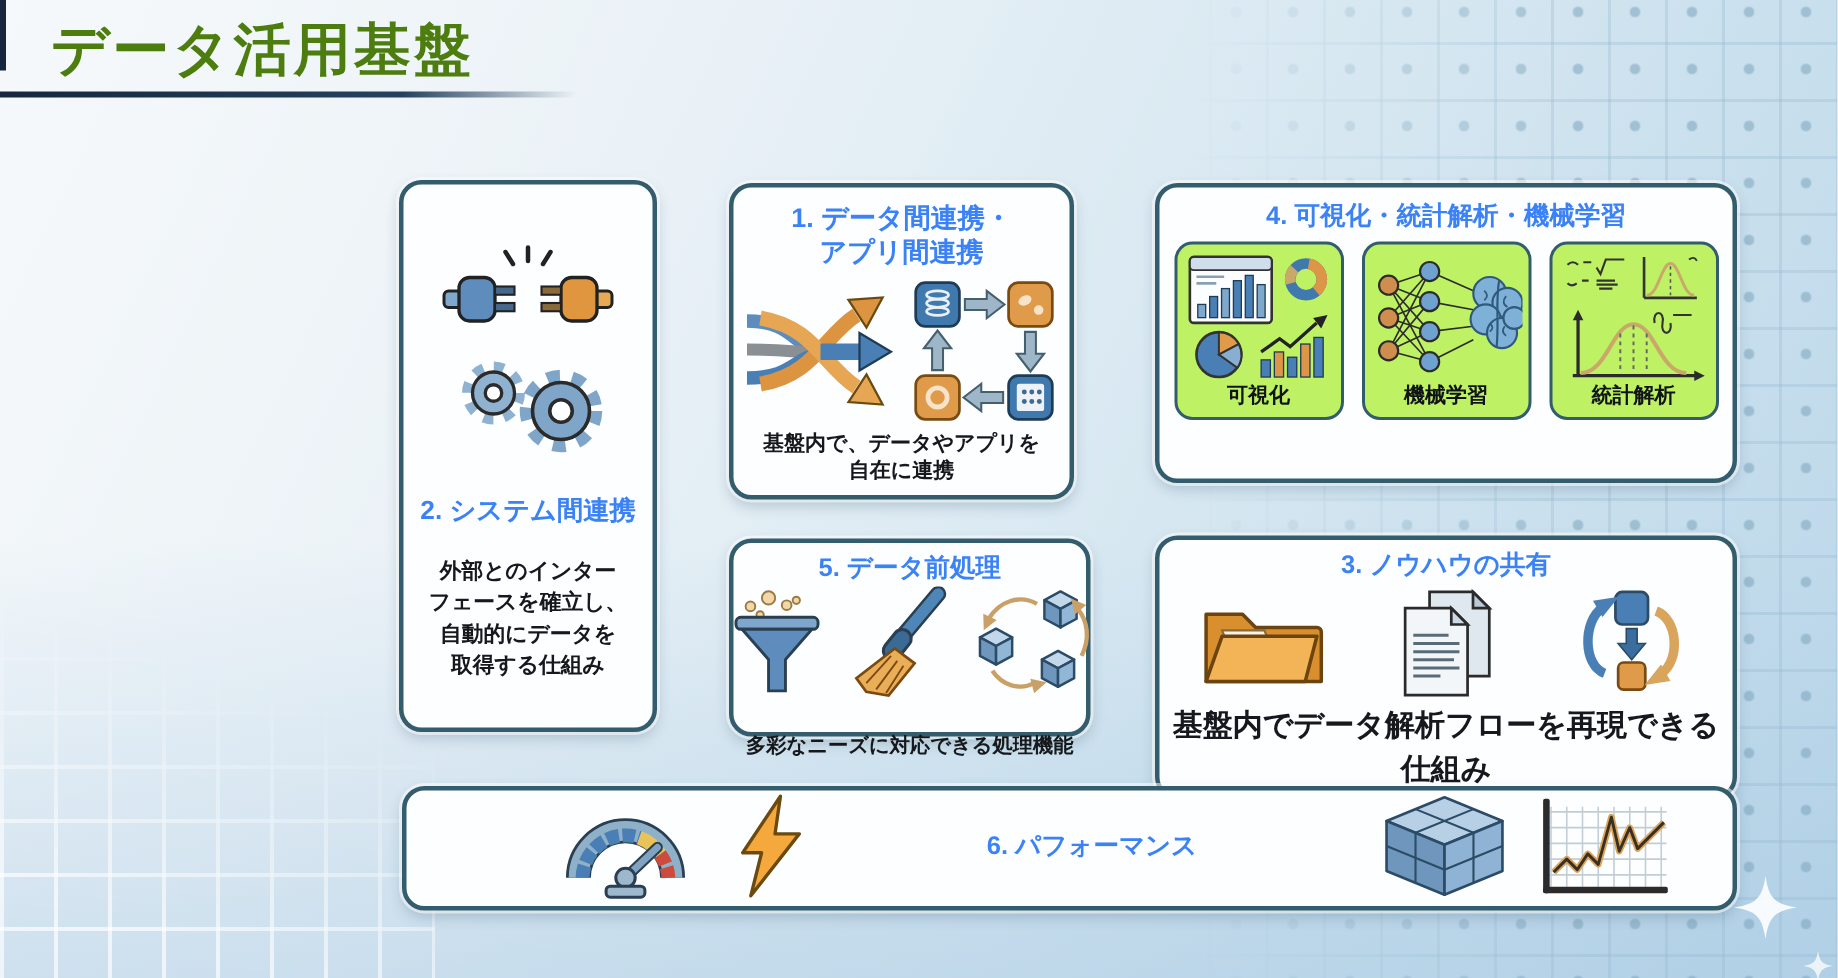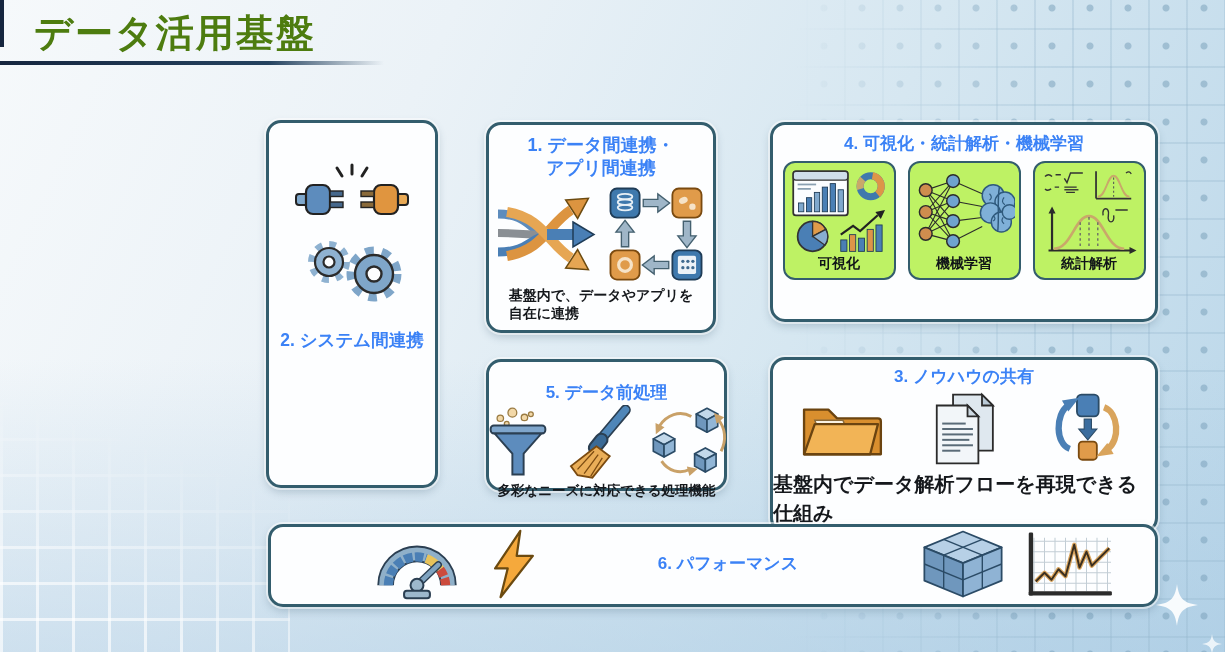--- a/index.html
+++ b/index.html
@@ -47,21 +47,21 @@
   }
 
   
   .card {
     position:absolute; background:#fdfeff;
     border:3px solid #335d6d; border-radius:15px;
     box-shadow: 0 0 0 2px rgba(255,255,255,0.55), 0 4px 9px rgba(60,95,115,0.28);
     display:flex; flex-direction:column; align-items:center;
   }
   .card h2 { font-size:17px; font-weight:800; color:#3b82f6; text-align:center; white-space:pre-line; line-height:1.28; }
-  .card p  { font-size:14px; font-weight:700; color:#15181c; text-align:left; white-space:pre-line; line-height:1.45; }
+  .card p  { font-size:14px; font-weight:700; color:#15181c; text-align:center; white-space:pre-line; line-height:1.45; }
 
   #card-system      { left:266px; top:120px; width:172px; height:368px; }
   #card-system .plugs { margin-top:40px; }
   #card-system .gears { margin-top:8px; }
   #card-system h2   { margin-top:26px; font-size:17.5px; }
   #card-system p    { margin-top:20px; font-size:14.5px; }
 
   #card-datalink    { left:486px; top:122px; width:230px; height:211px; padding-top:9px; }
   #card-datalink h2 { font-size:18px; }
   #card-datalink .icon-row { display:flex; align-items:center; gap:8px; margin-top:3px; }
@@ -71,23 +71,23 @@
   .sub-row { display:flex; gap:12px; margin-top:6px; }
   .sub-box {
     width:113px; height:119px; background:#bef264;
     border:2.5px solid #335d6d; border-radius:12px;
     display:flex; flex-direction:column; align-items:center; justify-content:flex-end;
   }
   .sub-box .sub-label { font-size:14px; font-weight:800; color:#101418; margin-bottom:5px; }
   .sub-box svg { margin-bottom:1px; }
   #card-analytics p { font-size:13.5px; margin-top:5px; line-height:1.4; }
 
-  #card-preprocess  { left:486px; top:359px; width:241px; height:132px; padding-top:20px; }
+  #card-preprocess  { left:486px; top:359px; width:241px; height:132px; padding-top:6px; }
   #card-preprocess .icon-row { display:flex; align-items:flex-end; gap:10px; margin-top:1px; }
-  #card-preprocess p { font-size:13.5px; margin-top:0; }
+  #card-preprocess p { font-size:13.5px; margin-top:20px; }
 
   #card-knowhow     { left:770px; top:357px; width:388px; height:176px; padding-top:6px; }
   #card-knowhow .icon-row { display:flex; align-items:center; gap:42px; margin-top:3px; }
   #card-knowhow p   { font-size:20px; margin-top:3px; }
 
   #card-performance {
     left:268px; top:524px; width:890px; height:83px;
     flex-direction:row; align-items:center;
     padding:0 40px 4px 98px;
   }
@@ -130,20 +130,24 @@
     </svg>
     <svg class="gears" width="112" height="68" viewBox="0 0 112 68">
       <circle cx="33" cy="27" r="17" fill="none" stroke="#8fb2d1" stroke-width="8" stroke-dasharray="6.5 6.8"></circle>
       <circle cx="33" cy="27" r="14" fill="#8fb2d1" stroke="#2b2b2b" stroke-width="2.2"></circle>
       <circle cx="33" cy="27" r="5.5" fill="#fdfeff" stroke="#2b2b2b" stroke-width="2.2"></circle>
       <circle cx="78" cy="39" r="23" fill="none" stroke="#7fa6c9" stroke-width="9" stroke-dasharray="8.5 8"></circle>
       <circle cx="78" cy="39" r="19" fill="#7fa6c9" stroke="#2b2b2b" stroke-width="2.4"></circle>
       <circle cx="78" cy="39" r="7.5" fill="#fdfeff" stroke="#2b2b2b" stroke-width="2.4"></circle>
     </svg>
     <h2>2. システム間連携</h2>
+    <p>外部とのインター
+フェースを確立し、
+自動的にデータを
+取得する仕組み</p>
   </section>
 
   <section class="card" id="card-datalink">
     <h2>1. データ間連携・
 アプリ間連携</h2>
     <div class="icon-row">
       <svg width="102" height="96" viewBox="0 0 102 96">
         <path d="M3,28 C36,28 34,48 56,48" stroke="#5d8cbd" stroke-width="9" fill="none"></path>
         <path d="M3,47 C30,47 34,49 52,49" stroke="#8a8f94" stroke-width="8" fill="none"></path>
         <path d="M3,66 C36,66 34,50 56,50" stroke="#4a7fb5" stroke-width="9" fill="none"></path>

